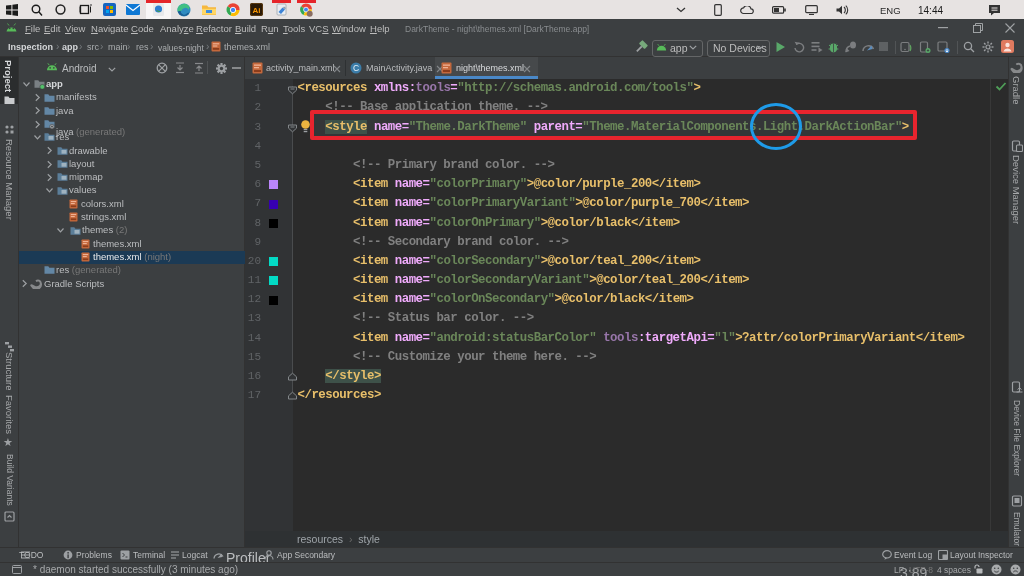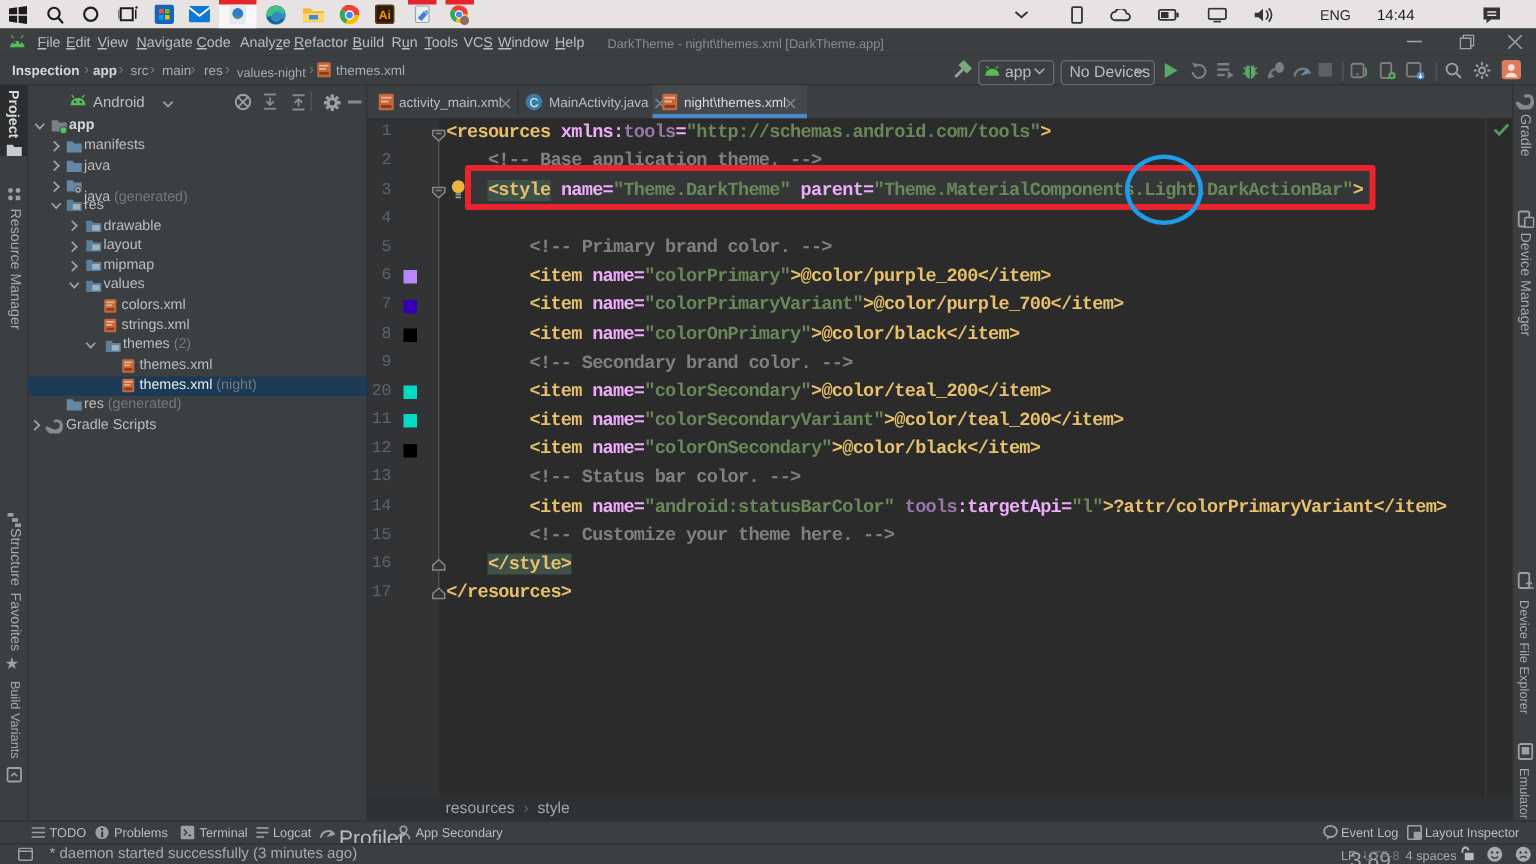--- a/index.html
+++ b/index.html
@@ -613,21 +613,21 @@
 
 <div class="a" style="left:0;top:547px;width:1024px;height:15px;background:#3C3F41;border-top:1px solid #323232;box-sizing:border-box"></div>
 <div id="toolbar-bottom">
   <svg class="a" style="left:21px;top:551px" width="9" height="8">
       <g stroke="#9DA0A3" stroke-width="1.1">
         <line x1="0" y1="1" x2="9" y2="1"></line>
         <line x1="0" y1="4" x2="9" y2="4"></line>
         <line x1="0" y1="7" x2="9" y2="7"></line>
       </g>
     </svg>
-  <span class="a tw" style="left:33px;top:550px;font-size:8.5px">TODO</span>
+  <span class="a tw" style="left:19px;top:550px;font-size:8.5px">TODO</span>
   <svg class="a" style="left:63px;top:550px" width="10" height="10">
       <circle cx="5" cy="5" r="4.4" fill="#9DA0A3"></circle>
       <rect x="4.4" y="2" width="1.4" height="1.6" fill="#3C3F41"></rect>
       <rect x="4.4" y="4.4" width="1.4" height="3.8" fill="#3C3F41"></rect>
     </svg>
   <span class="a tw" style="left:76px;top:550px;font-size:8.5px">Problems</span>
   <svg class="a" style="left:120px;top:550px" width="10" height="10">
       <rect x="0.5" y="0.5" width="9" height="9" rx="1" fill="#9DA0A3"></rect>
       <path d="M2.5 3 L4.5 5 L2.5 7" stroke="#3C3F41" stroke-width="1" fill="none"></path>
       <line x1="5.5" y1="7" x2="7.5" y2="7" stroke="#3C3F41" stroke-width="1"></line>

